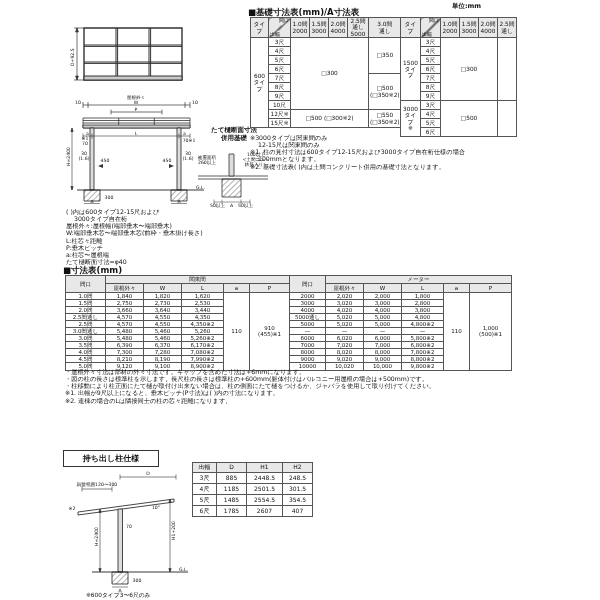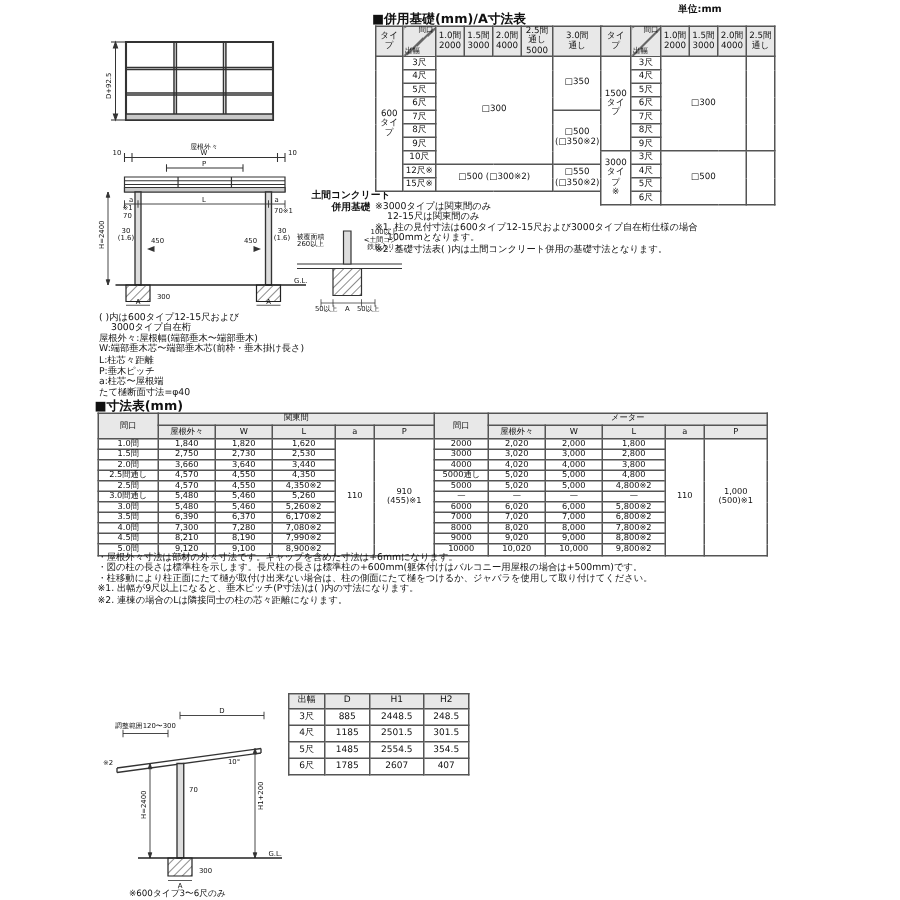--- a/index.html
+++ b/index.html
@@ -146,21 +146,21 @@
     <div>( )内は600タイプ12-15尺および</div>
     <div class="ind">3000タイプ自在桁</div>
     <div>屋根外々:屋根幅(端部垂木〜端部垂木)</div>
     <div>W:端部垂木芯〜端部垂木芯(前枠・垂木掛け長さ)</div>
     <div>L:柱芯々距離</div>
     <div>P:垂木ピッチ</div>
     <div>a:柱芯〜屋根端</div>
     <div>たて樋断面寸法=φ40</div>
   </div>
 
-  <div class="abs doma-title" style="left:196px; top:126px; width:76px;">土間コンクリート
+  <div class="abs doma-title" style="left:196px; top:126px; width:76px;">たて樋断面寸法
 併用基礎</div>
   <svg class="abs" style="left:194px; top:146px;" width="78" height="62" viewBox="0 0 78 62">
     <defs>
       <pattern id="hatchD" width="4" height="4" patternUnits="userSpaceOnUse" patternTransform="rotate(45)">
         <line x1="0" y1="0" x2="0" y2="4" stroke="#666" stroke-width="1"></line>
       </pattern>
     </defs>
     <g stroke="#333" stroke-width="0.8" fill="none">
       <line x1="4" y1="30" x2="74" y2="30"></line>
       <line x1="4" y1="33" x2="74" y2="33"></line>
@@ -177,21 +177,21 @@
     <text x="62" y="10" text-anchor="middle" font-size="4">100以上</text>
     <text x="62" y="15" text-anchor="middle" font-size="4">&lt;土間コン・</text>
     <text x="62" y="20" text-anchor="middle" font-size="4">鉄筋入り&gt;</text>
     <text x="23.5" y="61" text-anchor="middle" font-size="4">50以上</text>
     <text x="37.5" y="61" text-anchor="middle" font-size="4">A</text>
     <text x="51.5" y="61" text-anchor="middle" font-size="4">50以上</text>
   </svg>
 
   <div class="abs unit" style="left:452px; top:2px;font-weight:bold;">単位:mm</div>
 
-  <div class="abs sec-title" style="left:248px; top:7px;">■併用基礎(mm)/A寸法表</div>
+  <div class="abs sec-title" style="left:248px; top:7px;">■基礎寸法表(mm)/A寸法表</div>
 
   <table class="ftab abs" style="left:250px; top:17px;">
     <tbody>
         <tr class="hd">
       <th style="width:18px">タイプ</th>
       <th class="diag" style="width:22px">
         <span class="c1">間口</span>
         <span class="c2">出幅</span>
       </th>
       <th style="width:19px">1.0間
@@ -459,20 +459,21 @@
     </table>
 
   <div class="abs notes" style="left:65px; top:368px;">
     <div>・屋根外々寸法は部材の外々寸法です。キャップを含めた寸法は+6mmになります。</div>
     <div>・図の柱の長さは標準柱を示します。長尺柱の長さは標準柱の+600mm(躯体付けはバルコニー用屋根の場合は+500mm)です。</div>
     <div>・柱移動により柱正面にたて樋が取付け出来ない場合は、柱の側面にたて樋をつけるか、ジャバラを使用して取り付けてください。</div>
     <div>※1. 出幅が9尺以上になると、垂木ピッチ(P寸法)は( )内の寸法になります。</div>
     <div>※2. 連棟の場合のLは隣接同士の柱の芯々距離になります。</div>
   </div>
 
+  <div class="abs ttl-box" style="left:63px; top:450px; width:96px; letter-spacing:0;">持ち出し柱仕様</div>
 
   <svg class="abs" style="left:56px; top:468px;" width="135" height="126" viewBox="0 0 135 126">
     <defs>
       <pattern id="hatchM" width="4" height="4" patternUnits="userSpaceOnUse" patternTransform="rotate(45)">
         <line x1="0" y1="0" x2="0" y2="4" stroke="#666" stroke-width="1"></line>
       </pattern>
     </defs>
     <g stroke="#333" stroke-width="0.6" fill="none">
       <line x1="64" y1="9" x2="120" y2="9"></line>
       <line x1="64" y1="6.5" x2="64" y2="11.5"></line>

